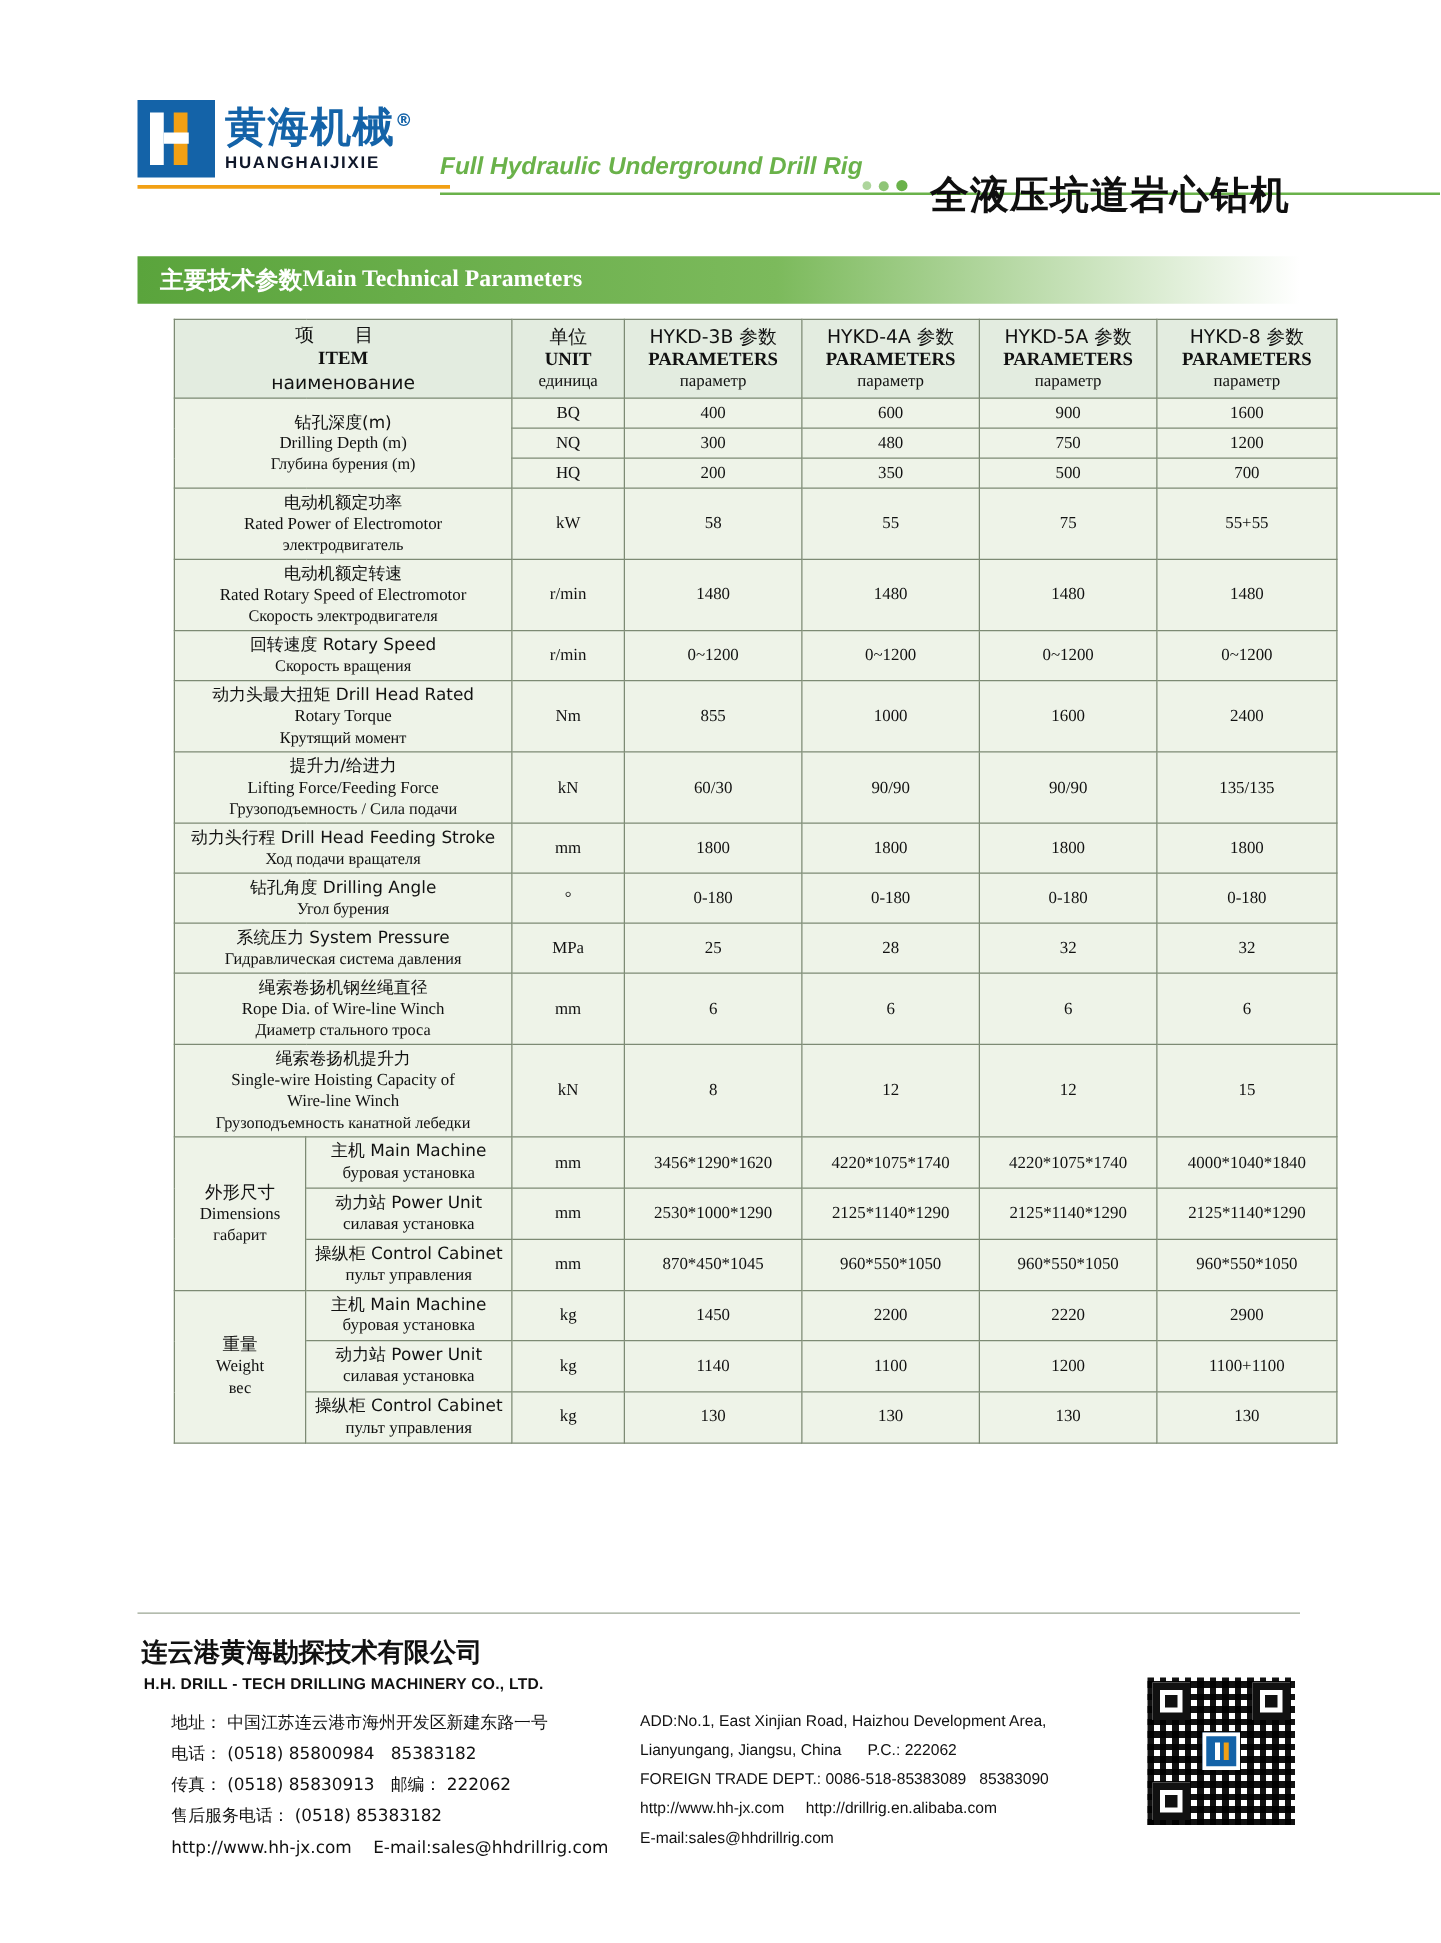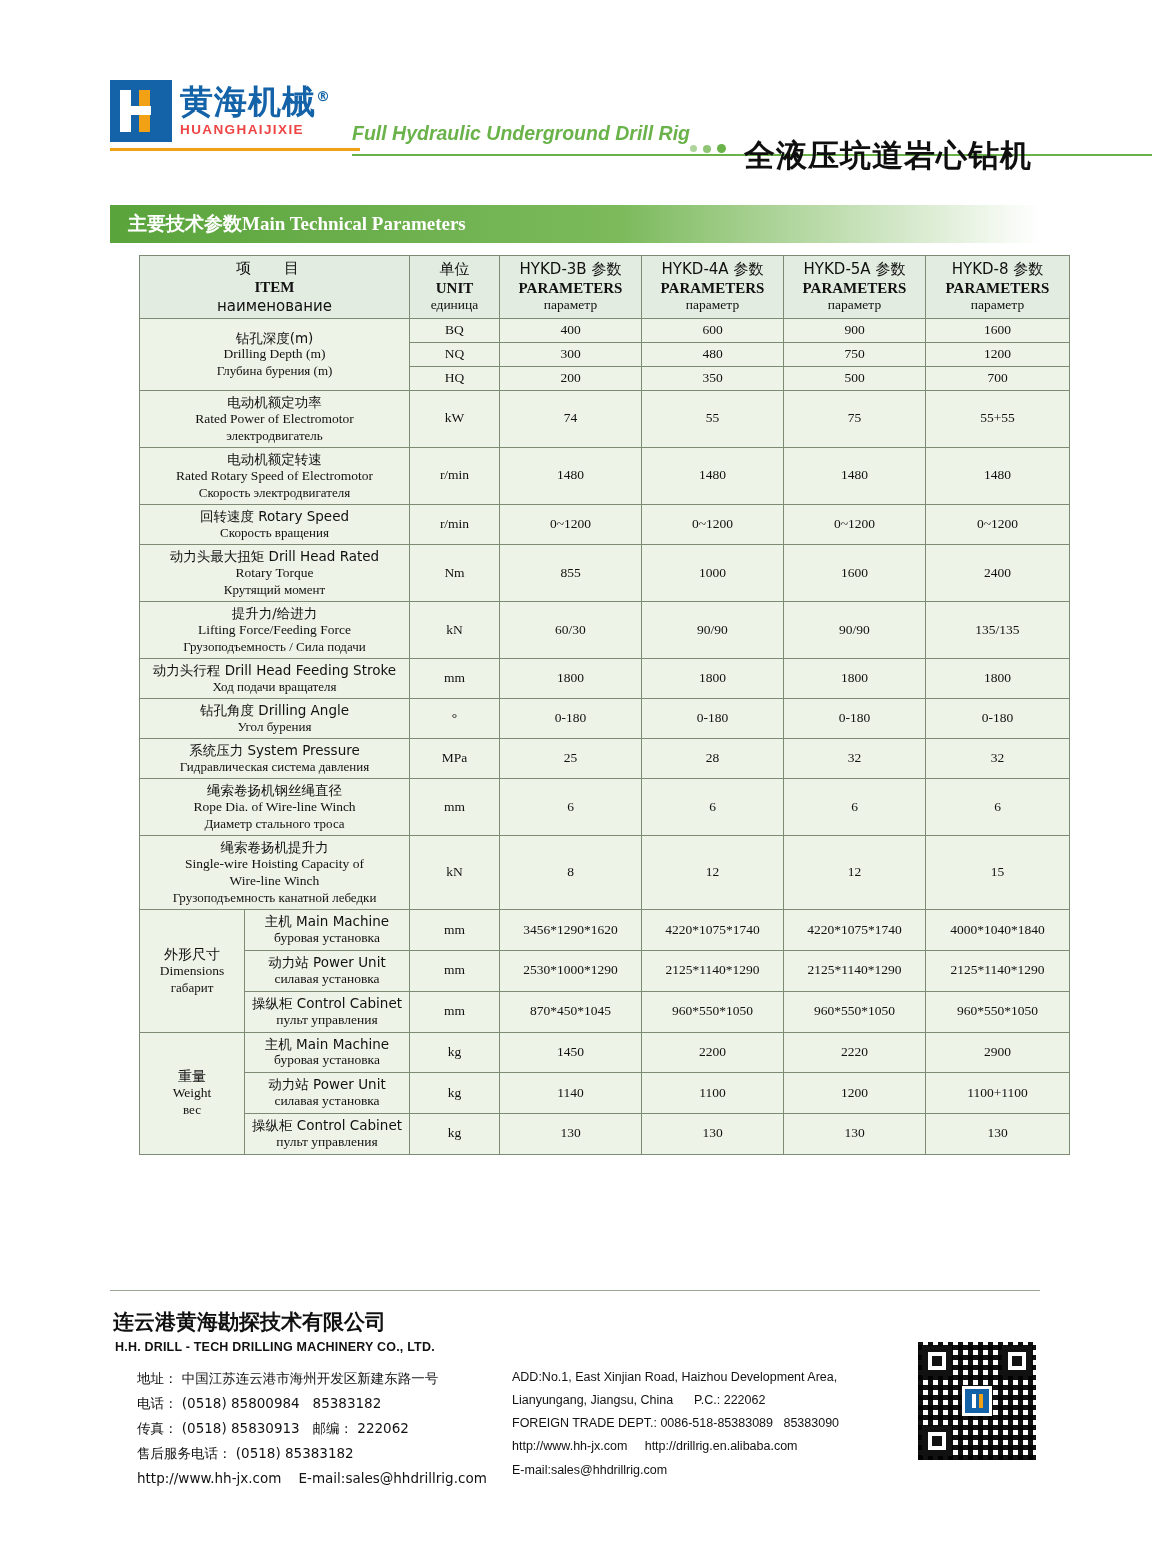--- a/index.html
+++ b/index.html
@@ -69,21 +69,21 @@
   }
   .logo-reg {
     font-size: 14px;
     vertical-align: super;
   }
   .logo-text-py {
     font-family: "Liberation Sans", sans-serif;
     font-size: 13.5px;
     font-weight: bold;
     letter-spacing: 1.4px;
-    color: #ef4444;
+    color: #0f172a;
     margin-top: 4px;
   }
   .logo-underline {
     position: absolute;
     left: 110px; top: 88px;
     width: 250px; height: 3px;
     background: #f2a014;
   }
   .header-en {
     position: absolute;
@@ -414,21 +414,21 @@
         <td>700</td>
       </tr>
 
       <tr>
         <td colspan="2" class="lbl">
           <div class="cn">电动机额定功率</div>
           <div class="en">Rated Power of Electromotor</div>
           <div class="ru">электродвигатель</div>
         </td>
         <td>kW</td>
-        <td>74</td>
+        <td>58</td>
         <td>55</td>
         <td>75</td>
         <td>55+55</td>
       </tr>
 
       <tr>
         <td colspan="2" class="lbl">
           <div class="cn">电动机额定转速</div>
           <div class="en">Rated Rotary Speed of Electromotor</div>
           <div class="ru">Скорость электродвигателя</div>

